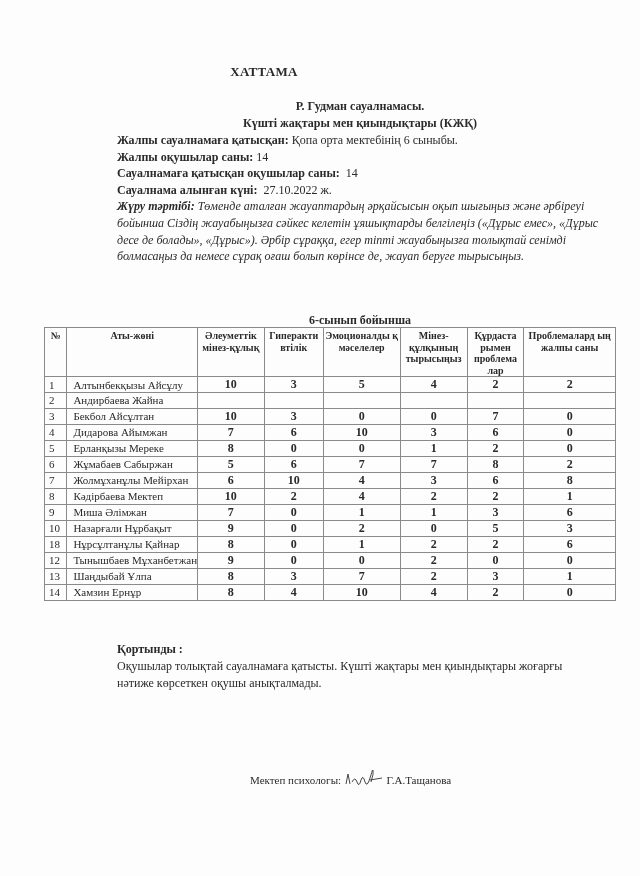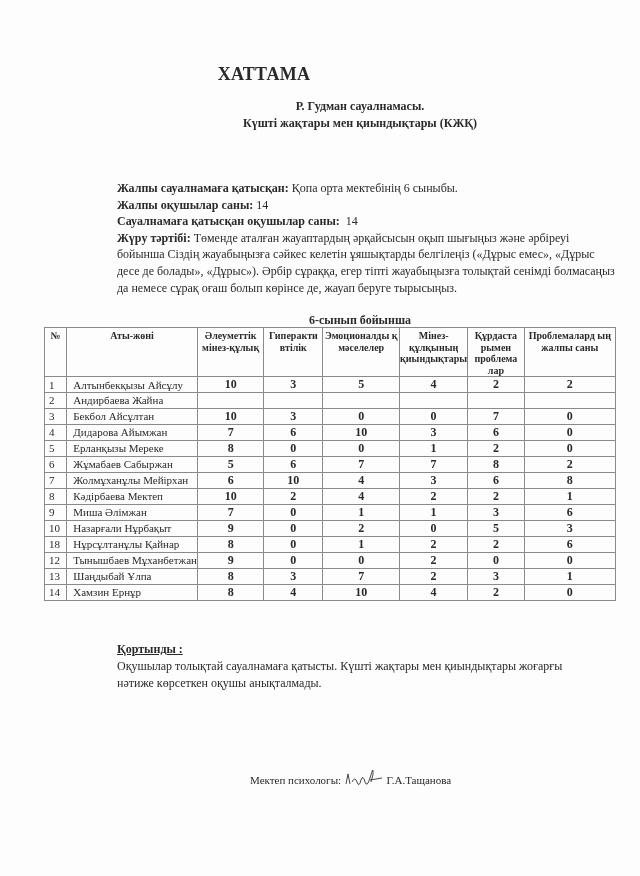--- a/index.html
+++ b/index.html
@@ -1,56 +1,57 @@
 <!DOCTYPE html>
 <html><head>
 <meta charset="utf-8">
 <style>
   html, body { margin: 0; padding: 0; }
   body {
     width: 640px; height: 876px; background: #fdfdfd;
     font-family: "Liberation Serif", serif; color: #2a2a2a;
     position: relative; overflow: hidden;
   }
-  .title { position: absolute; left: 0; width: 528px; top: 64px; text-align: center; font-weight: bold; font-size: 18px; letter-spacing: 0.3px; }
+  .title { position: absolute; left: 0; width: 528px; top: 64px; text-align: center; font-weight: bold; font-size: 13px; letter-spacing: 0.3px; }
   .subtitle { position: absolute; left: 0; width: 640px; text-align: center; font-weight: bold; font-size: 12px; }
   .st1 { top: 99px; left: 40px; }
   .st2 { top: 116px; left: 40px; }
-  .info { position: absolute; left: 117px; width: 500px; font-size: 12px; line-height: 16.6px; margin-top: 48px; }
+  .info { position: absolute; left: 117px; width: 500px; font-size: 12px; line-height: 16.6px; }
   .info .row { white-space: nowrap; }
   .info b { font-weight: bold; }
   .info .indent { padding-left: 59px; }
-  .para { white-space: normal; }
+  .para { white-space: normal; font-style: italic; }
   .caption { position: absolute; top: 313px; left: 0; width: 640px; text-align: center; font-weight: bold; font-size: 12px; padding-left: 28px; box-sizing: border-box; margin-left: 26px; }
   table.results {
     position: absolute; top: 327px; left: 44px; width: 572px;
     border-collapse: collapse; font-size: 10.5px;
   }
   table.results th, table.results td { border: 1px solid #8a8a8a; padding: 0; }
   table.results th { font-weight: bold; vertical-align: top; text-align: center; height: 46px; line-height: 11.5px; padding-top: 2px; font-size: 10px; }
   table.results td { height: 14.5px; font-size: 11px; }
   table.results td.num { text-align: left; padding-left: 4px; width: 18px; }
   table.results td.name { padding-left: 6px; white-space: nowrap; }
   table.results td.val { text-align: center; font-weight: bold; font-size: 12px; }
   .conclusion { position: absolute; top: 641px; left: 117px; width: 480px; font-size: 12px; line-height: 17px; }
-  .conclusion .head { font-weight: bold; text-decoration: underline; }
+  .conclusion .head { font-weight: bold; }
   .signature { position: absolute; top: 770px; left: 250px; font-size: 11px; white-space: nowrap; }
   .signature .sig-mark { display: inline-block; width: 40px; height: 18px; vertical-align: -4px; }
 </style>
 </head>
 <body>
 
 <div class="title">ХАТТАМА</div>
 <div class="subtitle st1">Р. Гудман сауалнамасы.</div>
 <div class="subtitle st2">Күшті жақтары мен қиындықтары (КЖҚ)</div>
 
 <div class="info" style="top:132px;">
   <div class="row"><b>Жалпы сауалнамаға қатысқан:</b> <span>Қопа  орта  мектебінің  6   сыныбы.</span></div>
   <div class="row"><b>Жалпы оқушылар саны:</b> <span>14</span></div>
   <div class="row"><b>Сауалнамаға қатысқан оқушылар саны:</b>&nbsp; <span>14</span></div>
+  <div class="row"><b>Сауалнама алынған  күні:</b>&nbsp; <span>27.10.2022 ж.</span></div>
   <div class="para"><b>Жүру тәртібі:</b> <span>Төменде аталған жауаптардың әрқайсысын оқып шығыңыз және әрбіреуі бойынша Сіздің жауабыңызға сәйкес келетін ұяшықтарды белгілеңіз («Дұрыс емес», «Дұрыс десе де болады», «Дұрыс»). Әрбір сұраққа, егер тіпті жауабыңызға толықтай сенімді болмасаңыз да немесе сұрақ оғаш болып көрінсе де, жауап беруге тырысыңыз.</span></div>
 </div>
 
 <div class="caption">6-сынып бойынша</div>
 
 <table class="results">
   <colgroup>
     <col style="width:22px">
       <col style="width:124px">
       <col style="width:68px">
@@ -60,21 +61,21 @@
       <col style="width:58px">
       <col style="width:94px">
   </colgroup>
   <thead>
     <tr>
       <th>№</th>
       <th>Аты-жөні</th>
       <th>Әлеуметтік мінез-құлық</th>
       <th>Гиперакти втілік</th>
       <th>Эмоционалды қ  мәселелер</th>
-      <th>Мінез-құлқының қиындықтары</th>
+      <th>Мінез-құлқының тырысыңыз</th>
       <th>Құрдаста рымен проблема лар</th>
       <th>Проблемалард ың жалпы саны</th>
     </tr>
   </thead>
   <tbody id="table-body">
       <tr>
         <td class="num">1</td>
         <td class="name"> Алтынбекқызы Айсұлу</td>
         <td class="val">10</td>
         <td class="val">3</td>

